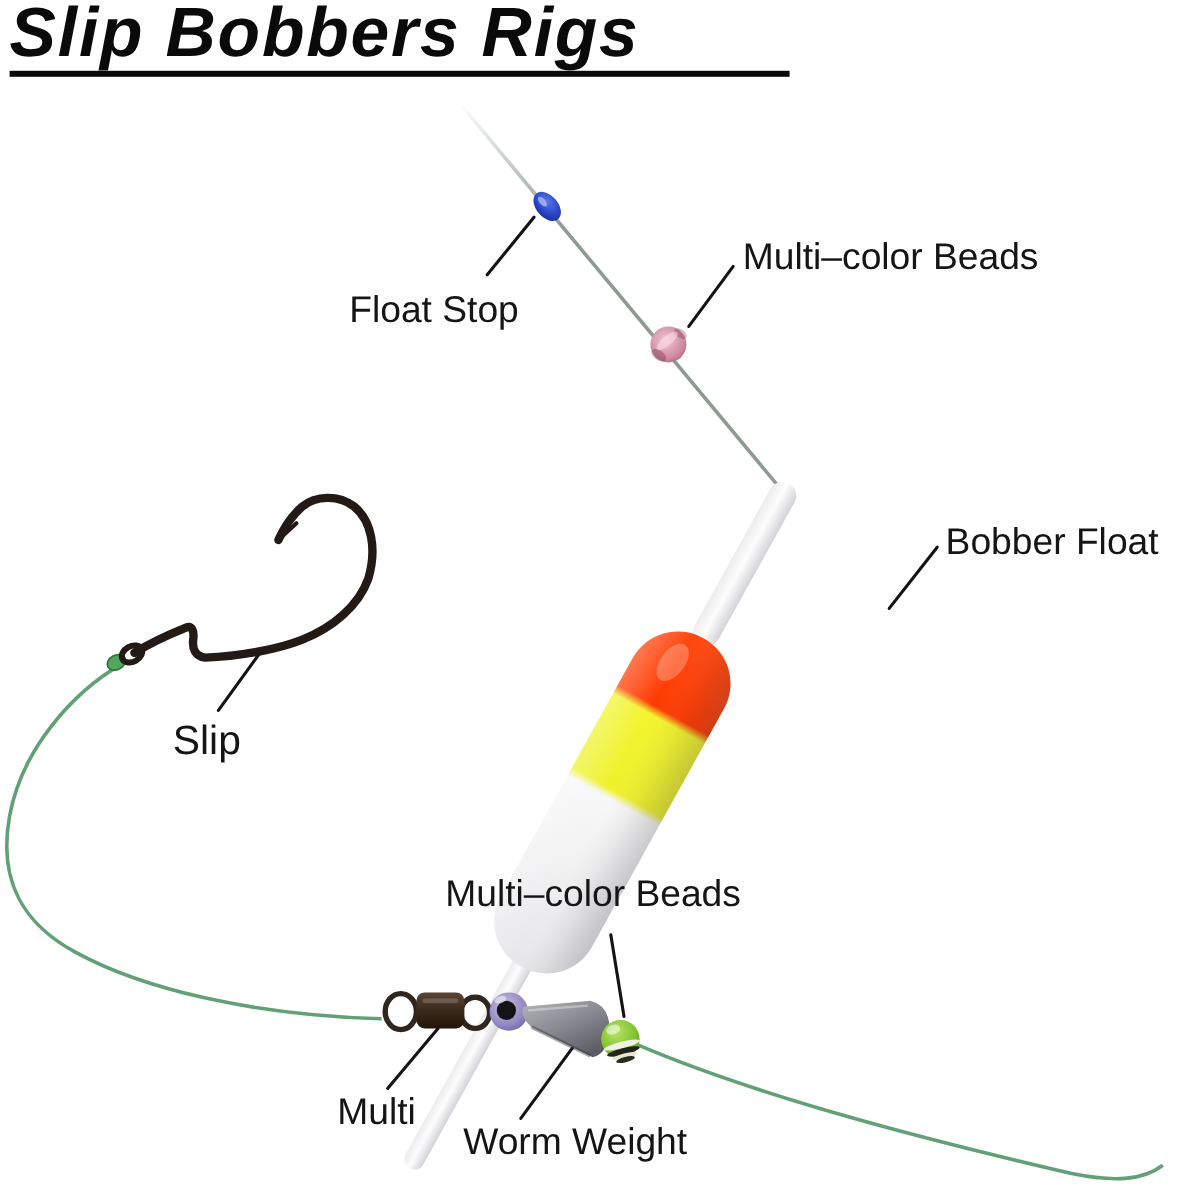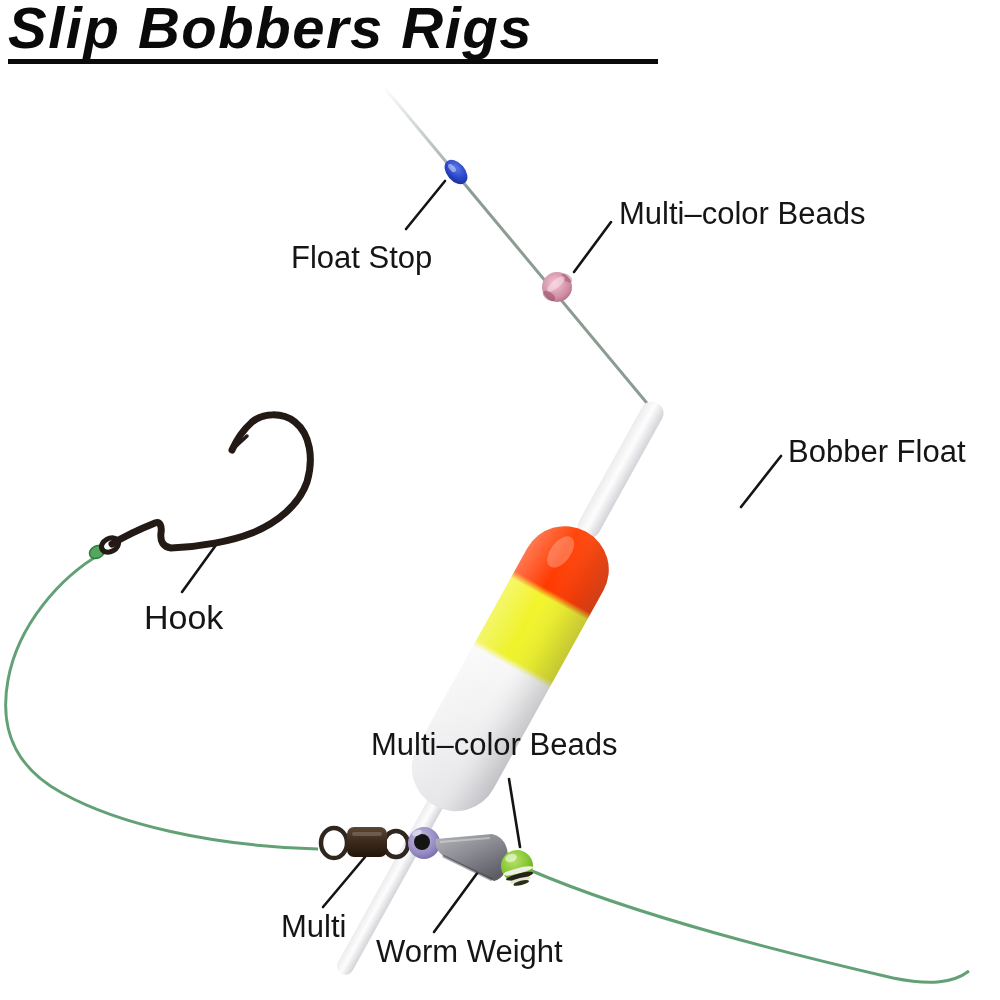--- a/index.html
+++ b/index.html
@@ -31,21 +31,21 @@
     font-size:31px;
     color:#151515;
     white-space:nowrap;
   }
   .lbl-rubber-stop{ left:291px; top:240px; }
   .lbl-beads-top{ left:619px; top:196px; }
   .lbl-bobber-float{ left:788px; top:434px; }
   .lbl-hook{ left:144px; top:598px; font-size:34px; }
   .lbl-beads-bottom{ left:371px; top:727px; }
   .lbl-swivel{ left:281px; top:909px; }
-  .lbl-worm-weight{ left:376px; top:934px; }
+  .lbl-worm-weight{ left:386px; top:934px; }
   svg.art{ position:absolute; left:0; top:0; }
 </style>
 </head>
 <body>
 
 <div class="stage">
 
   <div class="title">Slip Bobbers Rigs</div>
   <div class="title-underline"></div>
 
@@ -179,18 +179,18 @@
         <ellipse cx="517" cy="880.5" rx="11" ry="2.2" fill="#e6e6d8"></ellipse>
         <ellipse cx="517" cy="883.5" rx="8" ry="2.2" fill="#2c2c18"></ellipse>
       </g>
       <ellipse cx="511" cy="858" rx="6" ry="4" fill="rgba(255,255,255,0.55)" transform="rotate(-20 511 858)"></ellipse>
     </g>
   </svg>
 
   <div class="lbl lbl-rubber-stop">Float Stop</div>
   <div class="lbl lbl-beads-top">Multi–color Beads</div>
   <div class="lbl lbl-bobber-float">Bobber Float</div>
-  <div class="lbl lbl-hook">Hook</div>
+  <div class="lbl lbl-hook">Slip</div>
   <div class="lbl lbl-beads-bottom">Multi–color Beads</div>
   <div class="lbl lbl-swivel">Multi</div>
   <div class="lbl lbl-worm-weight">Worm Weight</div>
 
 </div>
 
 </body></html>

